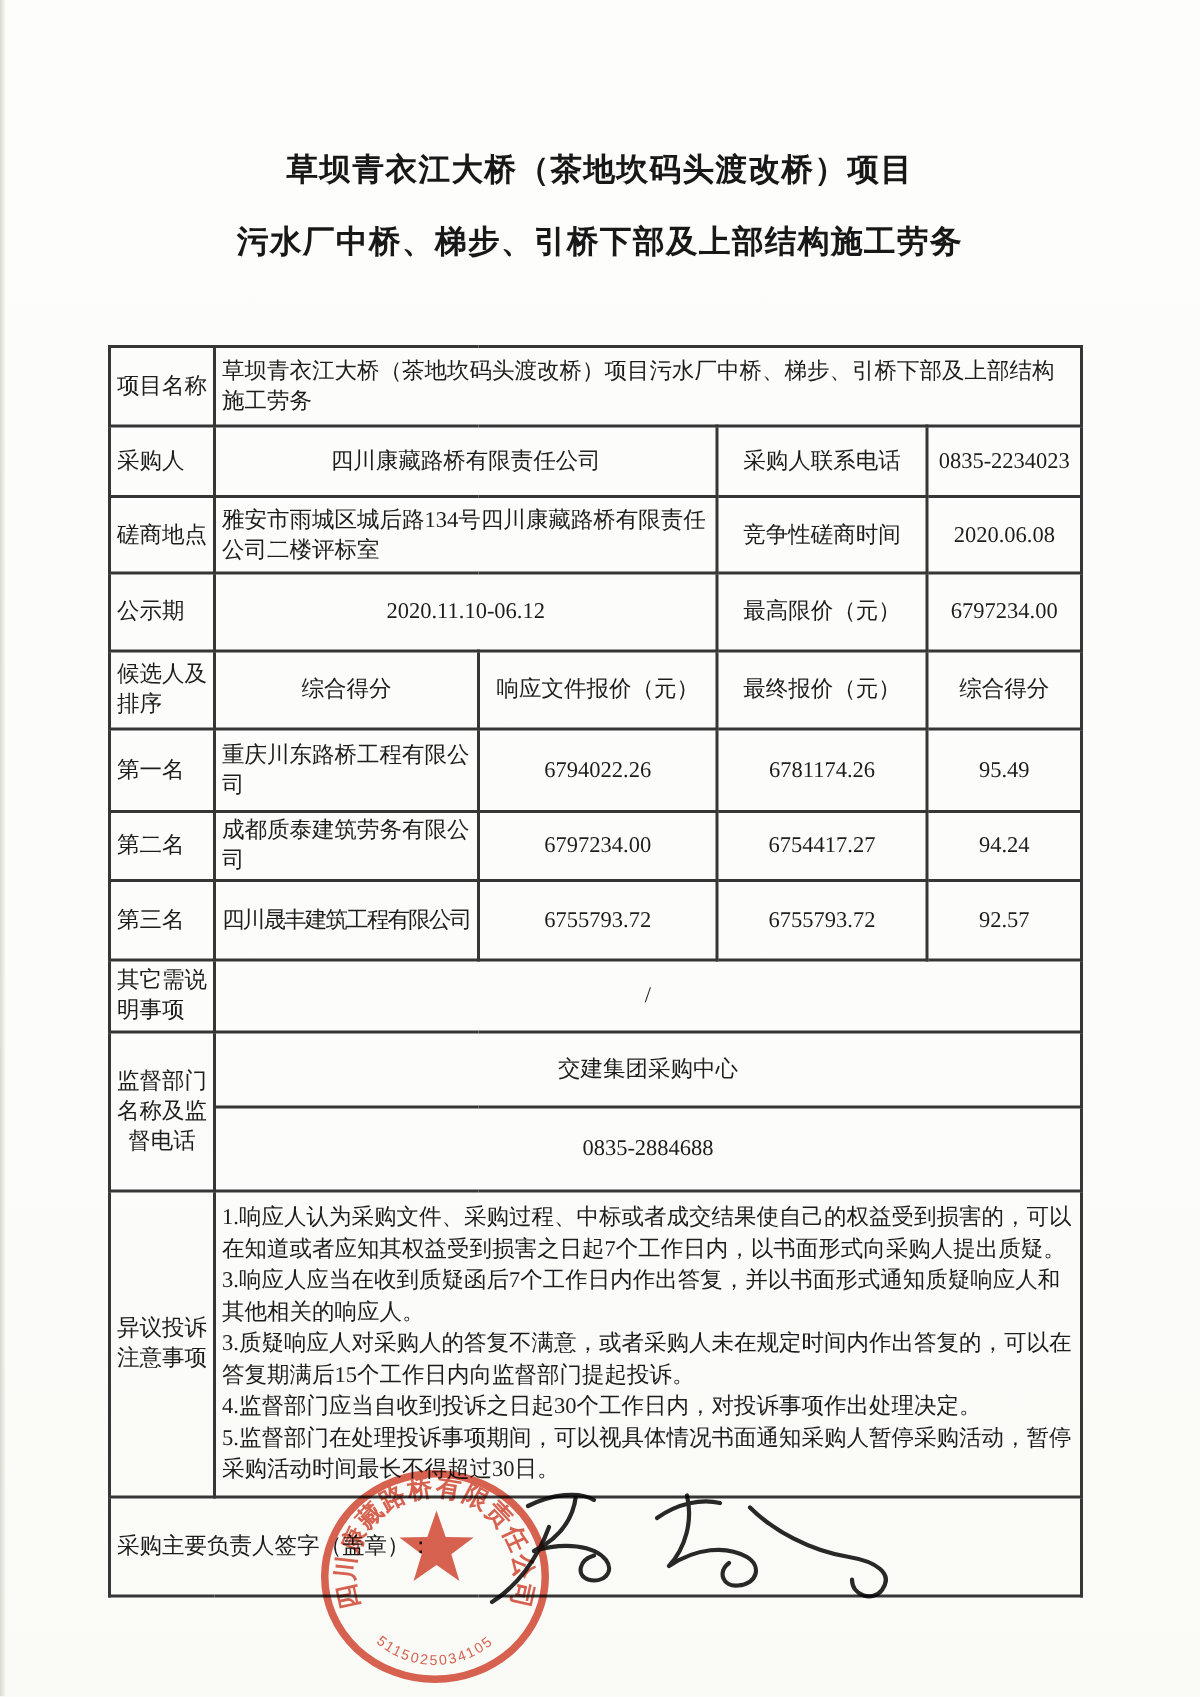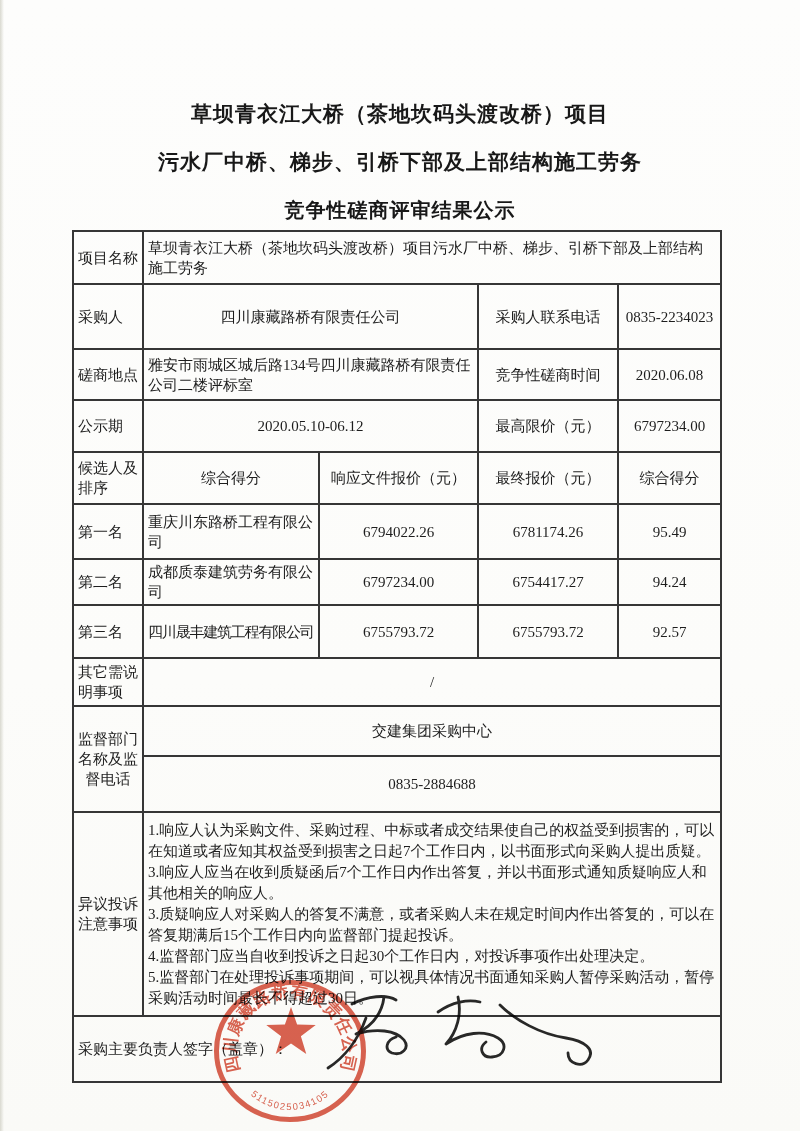--- a/index.html
+++ b/index.html
@@ -41,55 +41,54 @@
     mix-blend-mode:multiply;pointer-events:none;}
 </style>
 </head>
 <body>
 
 <div class="page">
 
   <div class="titles">
     <div class="title-line">草坝青衣江大桥（茶地坎码头渡改桥）项目</div>
     <div class="title-line">污水厂中桥、梯步、引桥下部及上部结构施工劳务</div>
-    <div class="title-line small">竞争性磋商评审结果公示</div>
   </div>
 
   <table class="doc">
     <colgroup>
       <col style="width:70px">
         <col style="width:176px">
         <col style="width:159px">
         <col style="width:140px">
         <col style="width:103px">
     </colgroup>
 
     <tbody>
         <tr style="height:53px">
       <td class="lab">项目名称</td>
       <td class="l" colspan="4">草坝青衣江大桥（茶地坎码头渡改桥）项目污水厂中桥、梯步、引桥下部及上部结构施工劳务</td>
     </tr>
 
-    <tr style="height:65px">
+    <tr style="height:47px">
       <td class="lab">采购人</td>
       <td class="c" colspan="2">四川康藏路桥有限责任公司</td>
       <td class="c">采购人联系电话</td>
       <td class="c">0835-2234023</td>
     </tr>
 
     <tr style="height:51px">
       <td class="lab">磋商地点</td>
       <td class="l" colspan="2">雅安市雨城区城后路134号四川康藏路桥有限责任公司二楼评标室</td>
       <td class="c">竞争性磋商时间</td>
       <td class="c">2020.06.08</td>
     </tr>
 
     <tr style="height:52px">
       <td class="lab">公示期</td>
-      <td class="c" colspan="2">2020.05.10-06.12</td>
+      <td class="c" colspan="2">2020.11.10-06.12</td>
       <td class="c">最高限价（元）</td>
       <td class="c">6797234.00</td>
     </tr>
 
     <tr style="height:52px">
       <td class="lab">候选人及排序</td>
       <td class="c">综合得分</td>
       <td class="c">响应文件报价（元）</td>
       <td class="c">最终报价（元）</td>
       <td class="c">综合得分</td>

